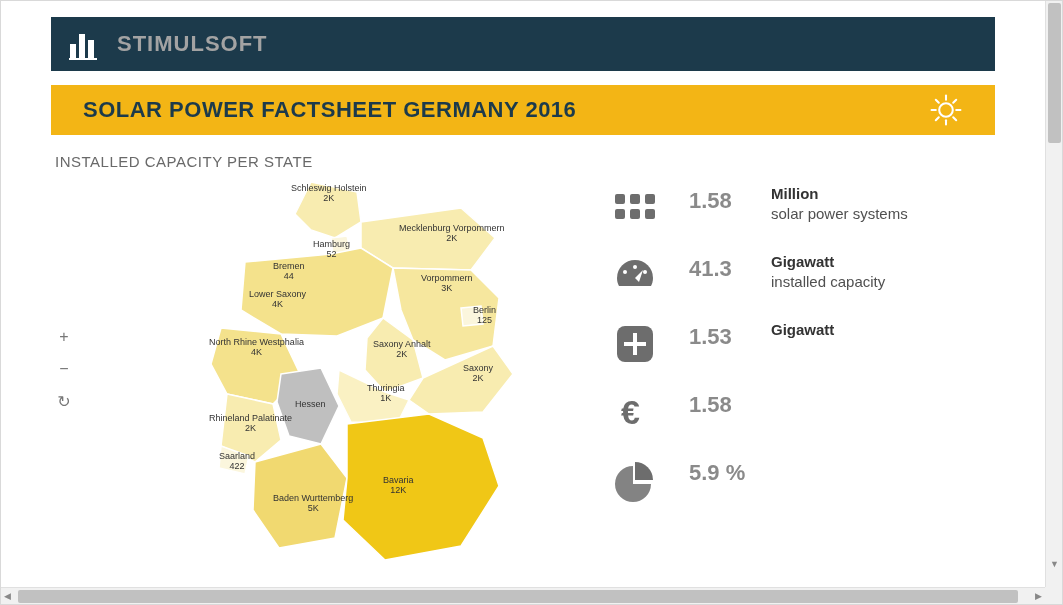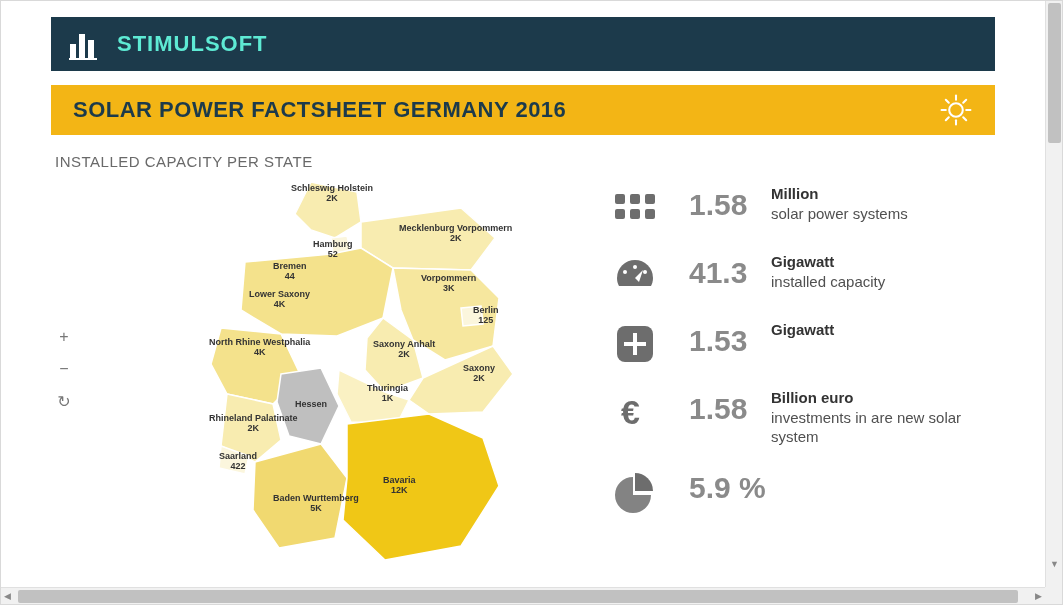--- a/index.html
+++ b/index.html
@@ -26,29 +26,29 @@
   .scroll-horiz .arrow-right { right: 3px; }
   .scroll-corner { position: absolute; right: 0; bottom: 0; width: 17px; height: 17px; background: #f1f1f1; }
 
   .page {
     position: absolute; left: 50px; top: 0; right: 67px; bottom: 17px;
     background: #fff;
   }
 
   .brand-bar {
     margin-top: 16px; height: 54px; background: #1c3a4b;
-    display: flex; align-items: center; padding: 0 16px; color: #5eead4;
+    display: flex; align-items: center; padding: 0 16px; color: #a3a3a3;
   }
   .brand-bar .logo { width: 36px; height: 36px; margin-right: 14px; display: flex; align-items: flex-end; justify-content: center; }
   .brand-bar .logo svg { width: 36px; height: 36px; }
   .brand-bar .brand-text { font-size: 22px; letter-spacing: 1px; font-weight: 600; }
 
   .title-bar {
     margin-top: 14px; height: 50px; background: #f3b515;
-    display: flex; align-items: center; padding: 0 22px; color: #1c3a4b;
+    display: flex; align-items: center; padding: 0 32px; color: #1c3a4b;
     justify-content: space-between;
   }
   .title-bar .title-text { font-size: 22px; font-weight: 700; letter-spacing: 0.5px; }
   .title-bar .sun { width: 34px; height: 34px; }
   .title-bar .sun svg { width: 34px; height: 34px; }
 
   .section-label {
     margin-top: 18px; font-size: 15px; letter-spacing: 0.5px; color: #696969; padding-left: 4px;
   }
 
@@ -61,27 +61,27 @@
   .map-controls {
     position: absolute; left: 4px; top: 150px; display: flex; flex-direction: column; gap: 14px;
     color: #777; font-size: 16px;
   }
   .map-controls .ctrl { width: 18px; height: 18px; display: flex; align-items: center; justify-content: center; cursor: pointer; }
 
   .map-area { position: absolute; left: 110px; top: 0; width: 430px; height: 400px; }
   .map-area svg { width: 100%; height: 100%; }
 
   .state-lbl { position: absolute; font-size: 9px; color: #333; text-align: center; line-height: 1.1; pointer-events: none; }
-  .state-lbl .nm { font-weight: 700; white-space: nowrap; }
-  .state-lbl .vl { font-weight: 700; }
+  .state-lbl .nm { font-weight: 400; white-space: nowrap; }
+  .state-lbl .vl { font-weight: 400; }
 
   .stat-row { display: flex; align-items: flex-start; margin-bottom: 20px; }
   .stat-icon { width: 48px; height: 48px; color: #6d6d6d; margin-right: 30px; flex-shrink: 0; display:flex; align-items:center; justify-content:center; }
   .stat-icon svg { width: 44px; height: 44px; fill: #6d6d6d; }
-  .stat-val { width: 82px; font-size: 30px; font-weight: 700; color: #8a8a8a; flex-shrink: 0; padding-top: 4px; }
+  .stat-val { width: 82px; font-size: 22px; font-weight: 700; color: #8a8a8a; flex-shrink: 0; padding-top: 4px; }
   .stat-desc { font-size: 15px; color: #505050; line-height: 1.3; }
   .stat-desc .hd { font-weight: 700; color: #333; text-align: center; }
 </style>
 </head>
 <body>
 
 <div class="viewport">
 
   <div class="page">
 
@@ -261,21 +261,20 @@
             <span class="stat-val">1.53</span>
             <span class="stat-desc"><span class="hd">Gigawatt</span><br></span>
           </div>
           <div class="stat-row">
             <span class="stat-icon">
               <svg viewBox="0 0 44 44">
                 <text x="8" y="34" font-size="34" font-weight="700" fill="#6d6d6d">€</text>
               </svg>
             </span>
             <span class="stat-val">1.58</span>
-            <span class="stat-desc"><span class="hd">Billion euro</span><br><span>investments in are new solar system</span></span>
           </div>
           <div class="stat-row">
             <span class="stat-icon">
               <svg viewBox="0 0 44 44">
                 <path fill="#6d6d6d" d="M22 4v18h18A18 18 0 0 0 22 4z"></path>
                 <path fill="#6d6d6d" d="M20 8A18 18 0 1 0 38 26H20z" opacity="0.85"></path>
               </svg>
             </span>
             <span class="stat-val">5.9 %</span>
           </div>

